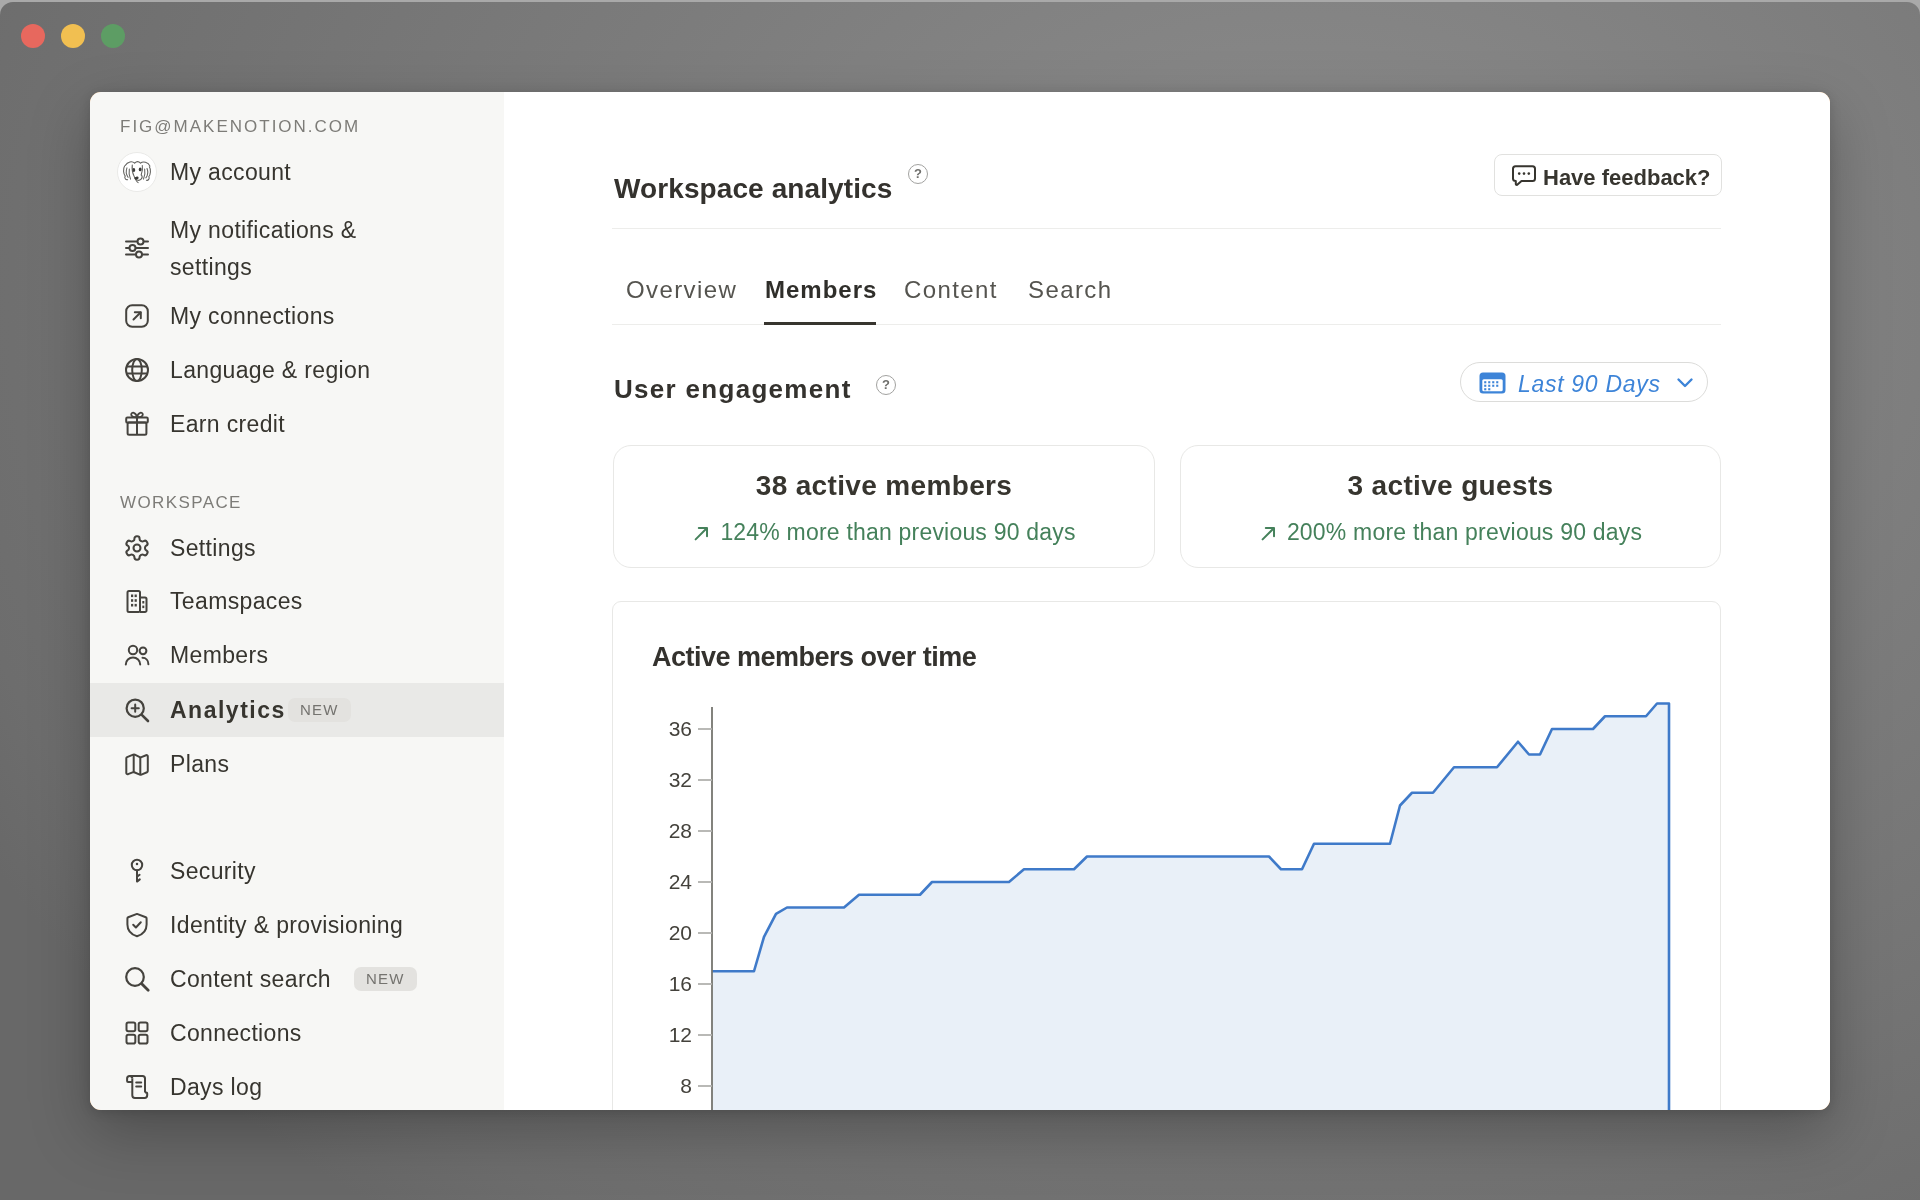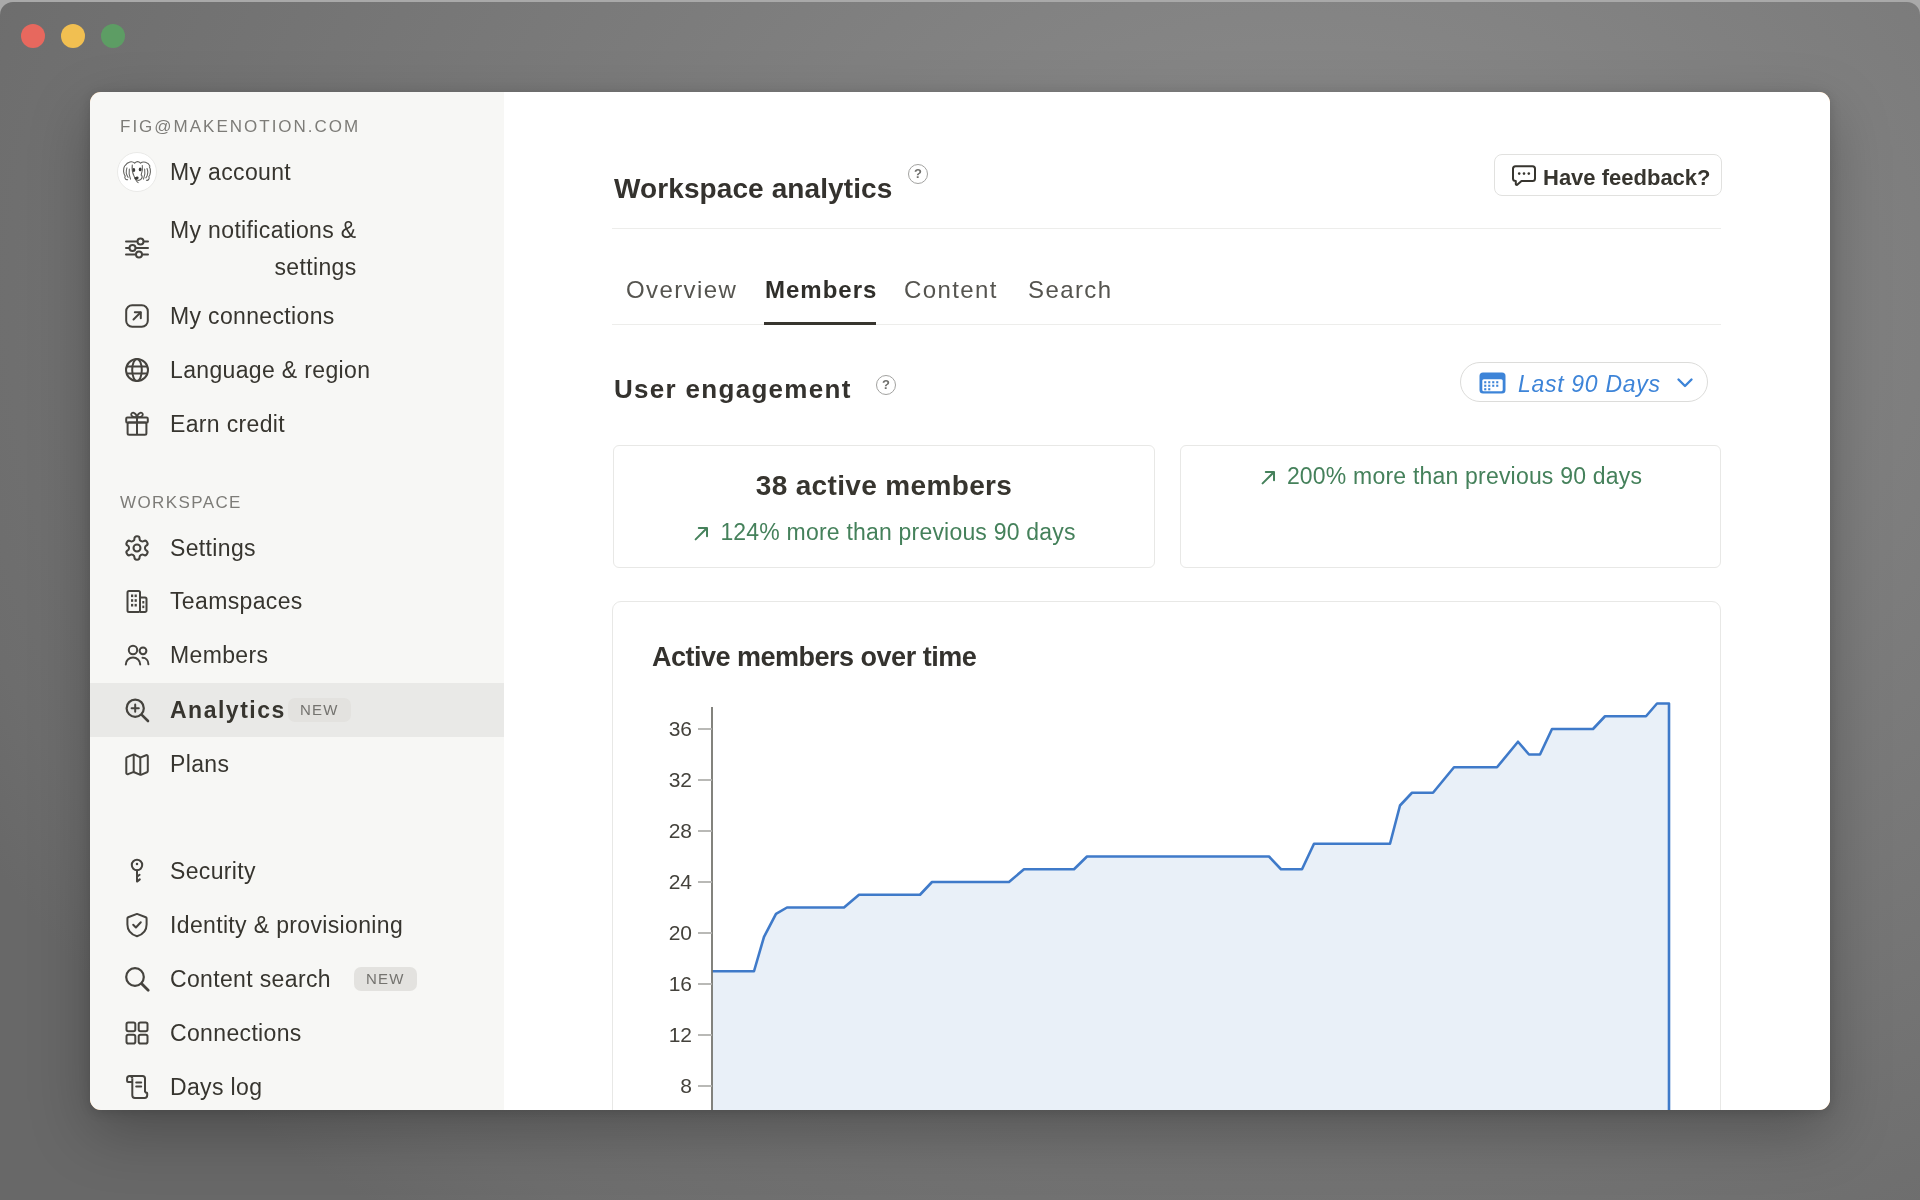--- a/index.html
+++ b/index.html
@@ -13,32 +13,32 @@
     border-radius:13px 13px 0 0;
     background:radial-gradient(1500px 1150px at 1300px 300px, #8d8d8d 0%, #7b7b7b 50%, #6d6d6d 92%, #686868 100%);
   }
   .light { position:absolute; top:24px; width:24px; height:24px; border-radius:50%; }
   .window {
     position:absolute; left:90px; top:92px; width:1740px; height:1018px;
     background:#fdba74; overflow:hidden;
     box-shadow:0 22px 60px rgba(0,0,0,0.26), 0 2px 12px rgba(0,0,0,0.14); border-radius:11px;
   }
   .sidebar { position:absolute; left:0; top:0; width:414px; height:100%; background:#f7f7f5; }
-  .srow { position:absolute; left:0; width:100%; height:54px; display:flex; align-items:center;text-align:right; }
+  .srow { position:absolute; left:0; width:100%; height:54px; display:flex; align-items:center; }
   .srow .sicon { position:absolute; left:33px; width:28px; height:28px; }
   .srow .stext { position:absolute; left:80px; font-size:23px; color:#37352f; letter-spacing:0.35px; }
   .shead { position:absolute; left:30px; font-size:17px; font-weight:400; color:#7d7c78; letter-spacing:1.4px; }
   .shead.fig { letter-spacing:2.0px; }
   .badge { display:inline-block; background:#e3e2df; color:#74736f; font-size:15px; font-weight:400;
            letter-spacing:1.2px; border-radius:7px; padding:3px 12px 4px 12px; }
   .content { position:absolute; left:414px; top:0; right:0; bottom:0; background:#fff; }
   .qcirc { position:absolute; width:20px; height:20px; border:1.8px solid #a2a2a0; border-radius:50%;
            color:#6f6f6c; font-size:13px; font-weight:700; text-align:center; line-height:17.5px; }
   .divider { position:absolute; height:1px; background:#ededeb; left:108px; width:1109px; }
-  .card { position:absolute; top:353px; height:123px; border:1.5px solid #e8e8e6; border-radius:6px; text-align:center; }
+  .card { position:absolute; top:353px; height:123px; border:1.5px solid #e8e8e6; border-radius:18px; text-align:center; }
   .cardtitle { margin-top:24px; font-size:28px; font-weight:700; color:#37352f; letter-spacing:0.35px; }
   .cardsub { margin-top:17px; font-size:23px; color:#45815b; letter-spacing:0.2px; }
   .green-arrow { display:inline-block; vertical-align:-2.5px; margin-right:9px; }
 </style>
 </head>
 <body>
   <div class="graywin"></div>
   <div class="light" style="left:21px; background:#e7685e;"></div>
   <div class="light" style="left:61px; background:#f1bf51;"></div>
   <div class="light" style="left:101px; background:#5d9d64;"></div>
@@ -258,20 +258,21 @@
       </div>
 
       <div class="card" style="left:109px; width:542px;">
         <div class="cardtitle">38 active members</div>
         <div class="cardsub"><span class="green-arrow"><svg width="19" height="19" viewBox="0 0 21 21" fill="none">
               <path d="M4 17 L16 5" stroke="#45815b" stroke-width="2.2" stroke-linecap="round"></path>
               <path d="M7.5 4.4 H16.6 V13.5" stroke="#45815b" stroke-width="2.2" stroke-linecap="round" stroke-linejoin="round"></path>
             </svg></span>124% more than previous 90 days</div>
       </div>
       <div class="card" style="left:676px; width:541px;">
+        <div class="cardtitle">3 active guests</div>
         <div class="cardsub"><span class="green-arrow"><svg width="19" height="19" viewBox="0 0 21 21" fill="none">
               <path d="M4 17 L16 5" stroke="#45815b" stroke-width="2.2" stroke-linecap="round"></path>
               <path d="M7.5 4.4 H16.6 V13.5" stroke="#45815b" stroke-width="2.2" stroke-linecap="round" stroke-linejoin="round"></path>
             </svg></span>200% more than previous 90 days</div>
       </div>
 
       <div style="position:absolute; left:108px; top:509px; width:1109px; height:560px; border:1.5px solid #e8e8e6; border-radius:9px;">
         <div style="position:absolute; left:39px; top:40px; font-size:27px; font-weight:700; color:#34322e; letter-spacing:-0.5px;">Active members over time</div>
         <svg style="position:absolute; left:0; top:0;" width="1106" height="557" viewBox="0 0 1106 557" fill="none">
           <path d="M99 369.25 L141 369.25 L151 334.83 L163 311.88 L174 305.50 L231 305.50 L246 292.75 L307 292.75 L319 280.00 L396 280.00 L411 267.25 L461 267.25 L474 254.50 L656 254.50 L668 267.25 L689 267.25 L701 241.75 L777 241.75 L787 203.50 L799 190.75 L820 190.75 L841 165.25 L884 165.25 L905 139.75 L916 152.50 L927 152.50 L939 127.00 L980 127.00 L992 114.25 L1033 114.25 L1044 101.50 L1056 101.50 L1056 556 L99 556 Z" fill="#e9f0f8"></path>

